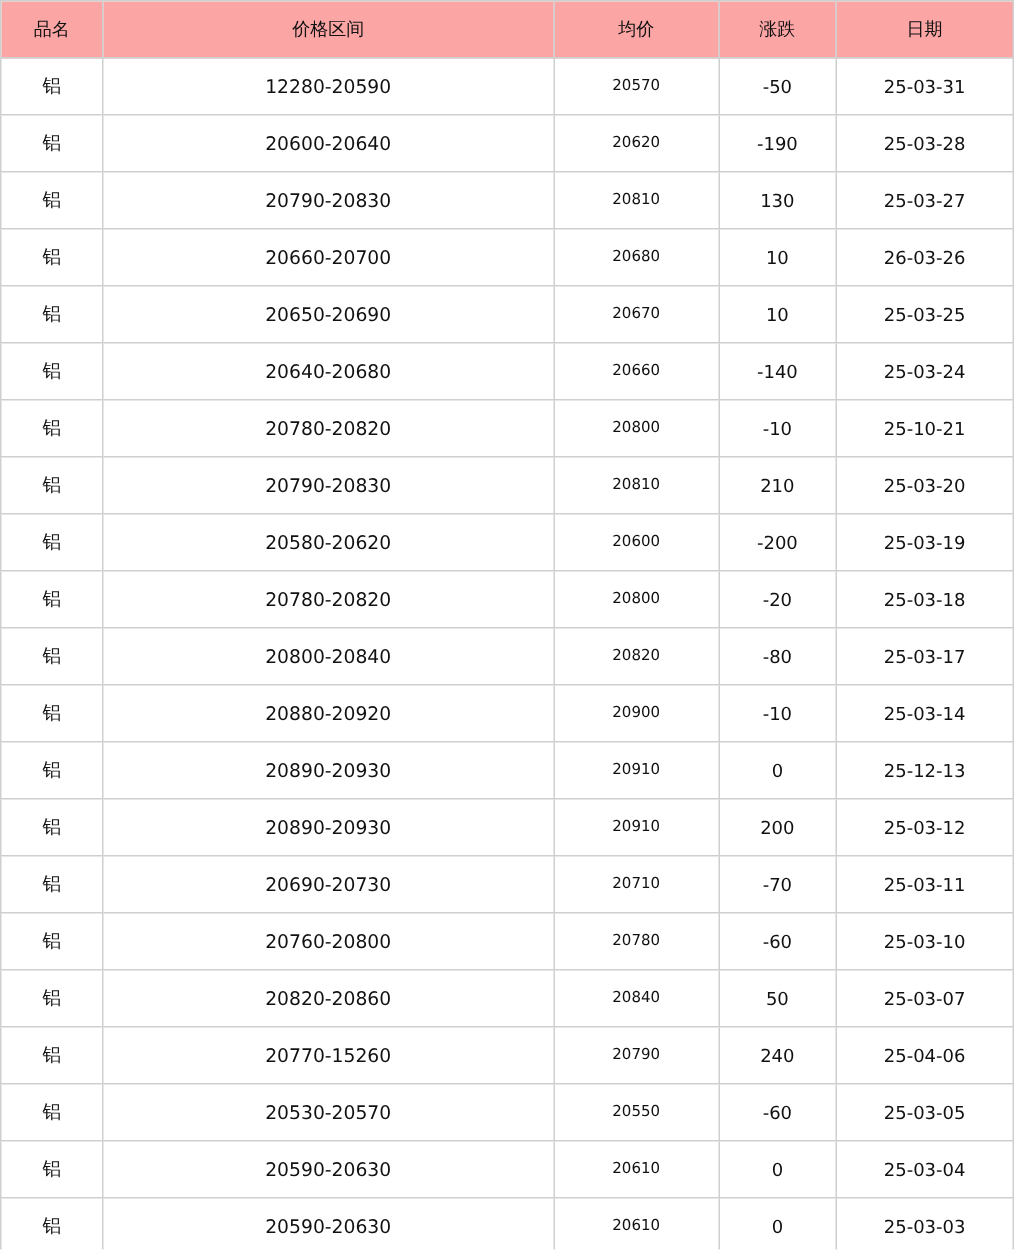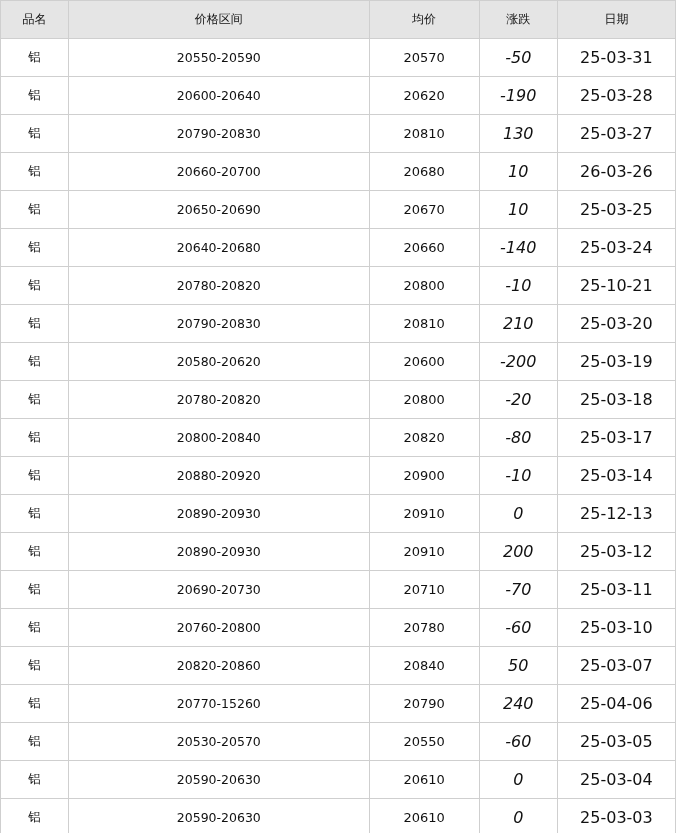--- a/index.html
+++ b/index.html
@@ -25,38 +25,38 @@
     border: 1px solid #cfcfcf;
     text-align: center;
     vertical-align: middle;
     font-weight: normal;
     padding: 0;
     height: 37px;
     font-size: 12px;
     color: #111;
   }
   thead th {
-    background: #e5e5e5;
+    background: #fca5a5;
     font-weight: bold;
     height: 29px;
     font-size: 12.5px;
     color: #000;
   }
   
   col.c-name    { width: 68px; }
   col.c-range   { width: 300px; }
   col.c-avg     { width: 110px; }
   col.c-change  { width: 78px; }
   col.c-date    { width: 118px; }
 
   tbody td.cell-name   { font-size: 12.5px; }
   tbody td.cell-range  { font-size: 12.5px; }
-  tbody td.cell-avg    { font-size: 13px; }
-  tbody td.cell-change { font-size: 16px; font-style: italic; }
-  tbody td.cell-date   { font-size: 16px; }
+  tbody td.cell-avg    { font-size: 10px; }
+  tbody td.cell-change { font-size: 12px; }
+  tbody td.cell-date   { font-size: 12px; }
 </style>
 </head>
 <body>
 
 <table class="price-table">
   <colgroup>
     <col class="c-name">
     <col class="c-range">
     <col class="c-avg">
     <col class="c-change">
@@ -67,21 +67,21 @@
       <th>品名</th>
       <th>价格区间</th>
       <th>均价</th>
       <th>涨跌</th>
       <th>日期</th>
     </tr>
   </thead>
   <tbody id="table-body">
       <tr>
         <td class="cell-name">铝</td>
-        <td class="cell-range">20550-20590</td>
+        <td class="cell-range">12280-20590</td>
         <td class="cell-avg">20570</td>
         <td class="cell-change">-50</td>
         <td class="cell-date">25-03-31</td>
       </tr>
       <tr>
         <td class="cell-name">铝</td>
         <td class="cell-range">20600-20640</td>
         <td class="cell-avg">20620</td>
         <td class="cell-change">-190</td>
         <td class="cell-date">25-03-28</td>

